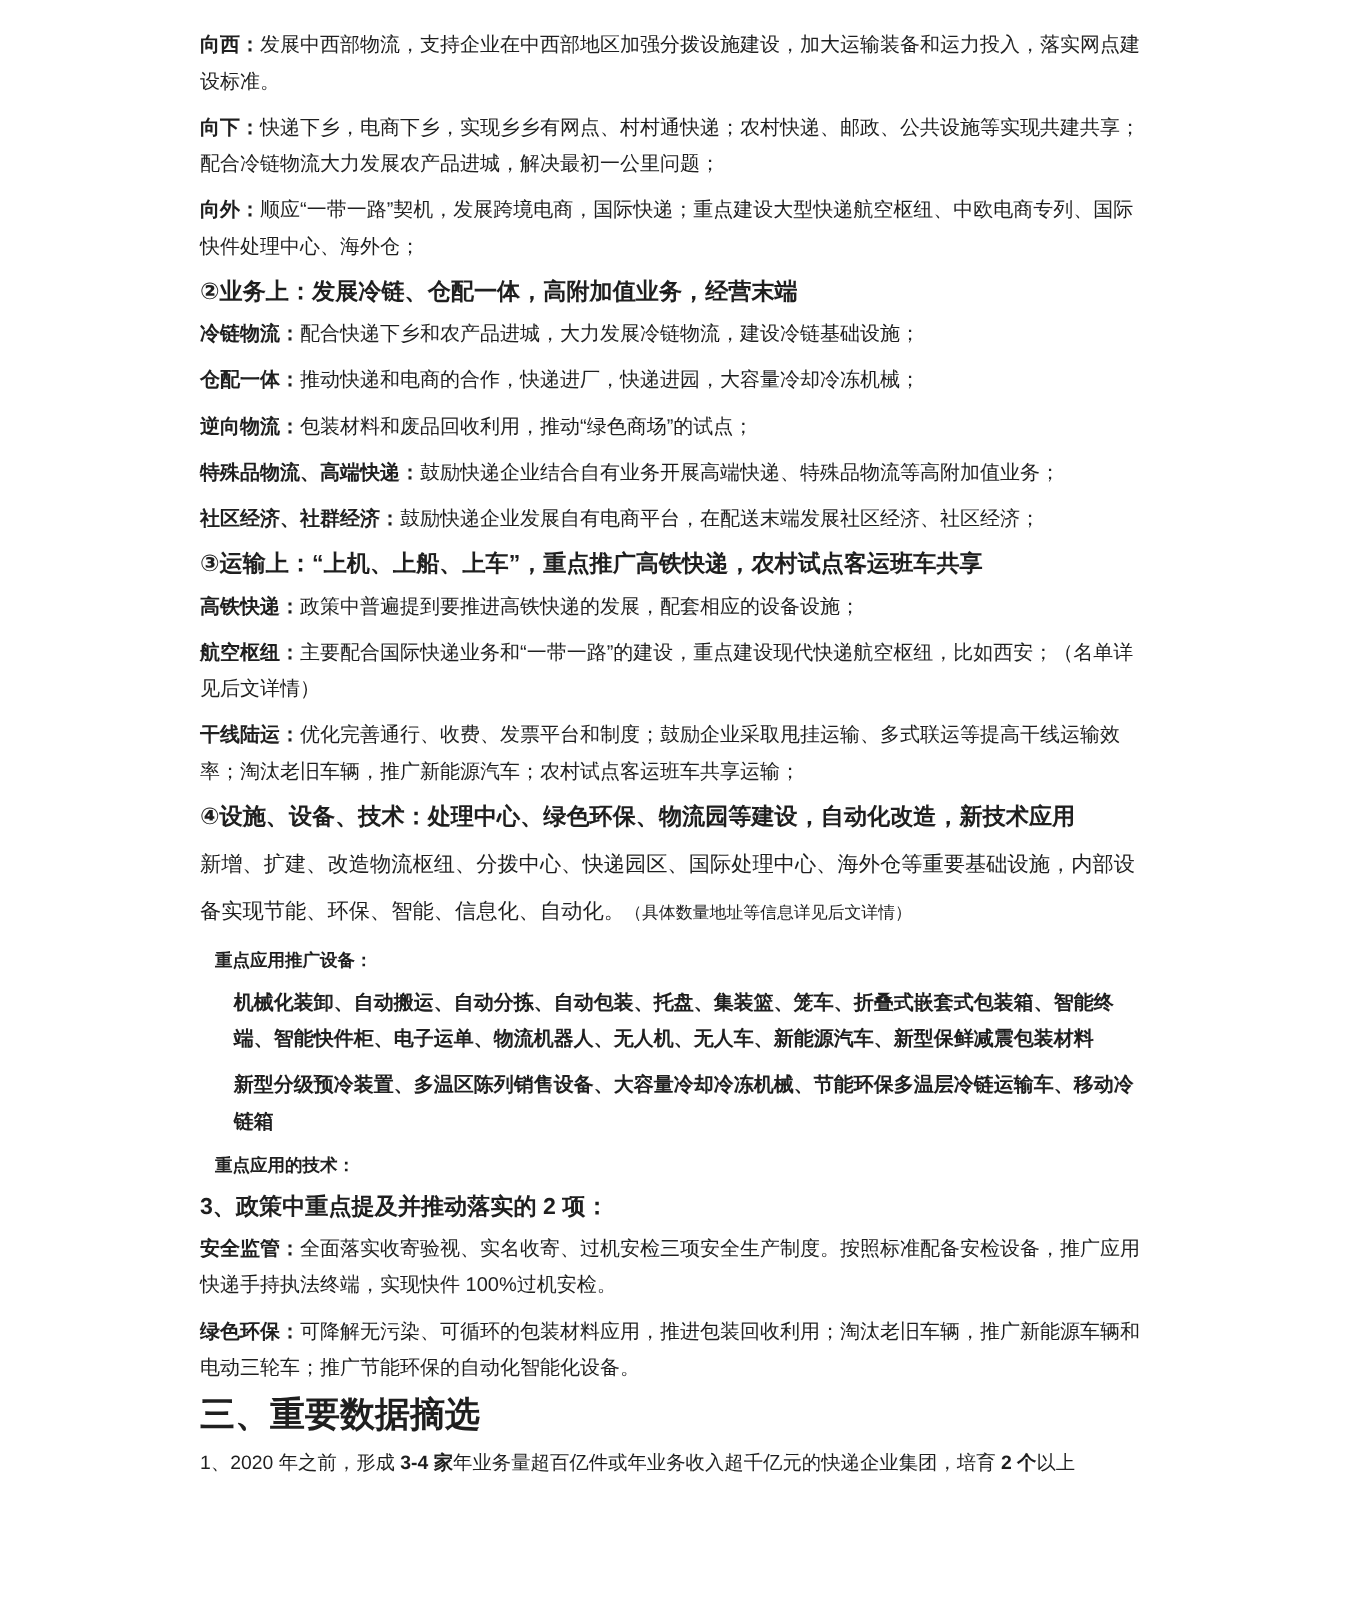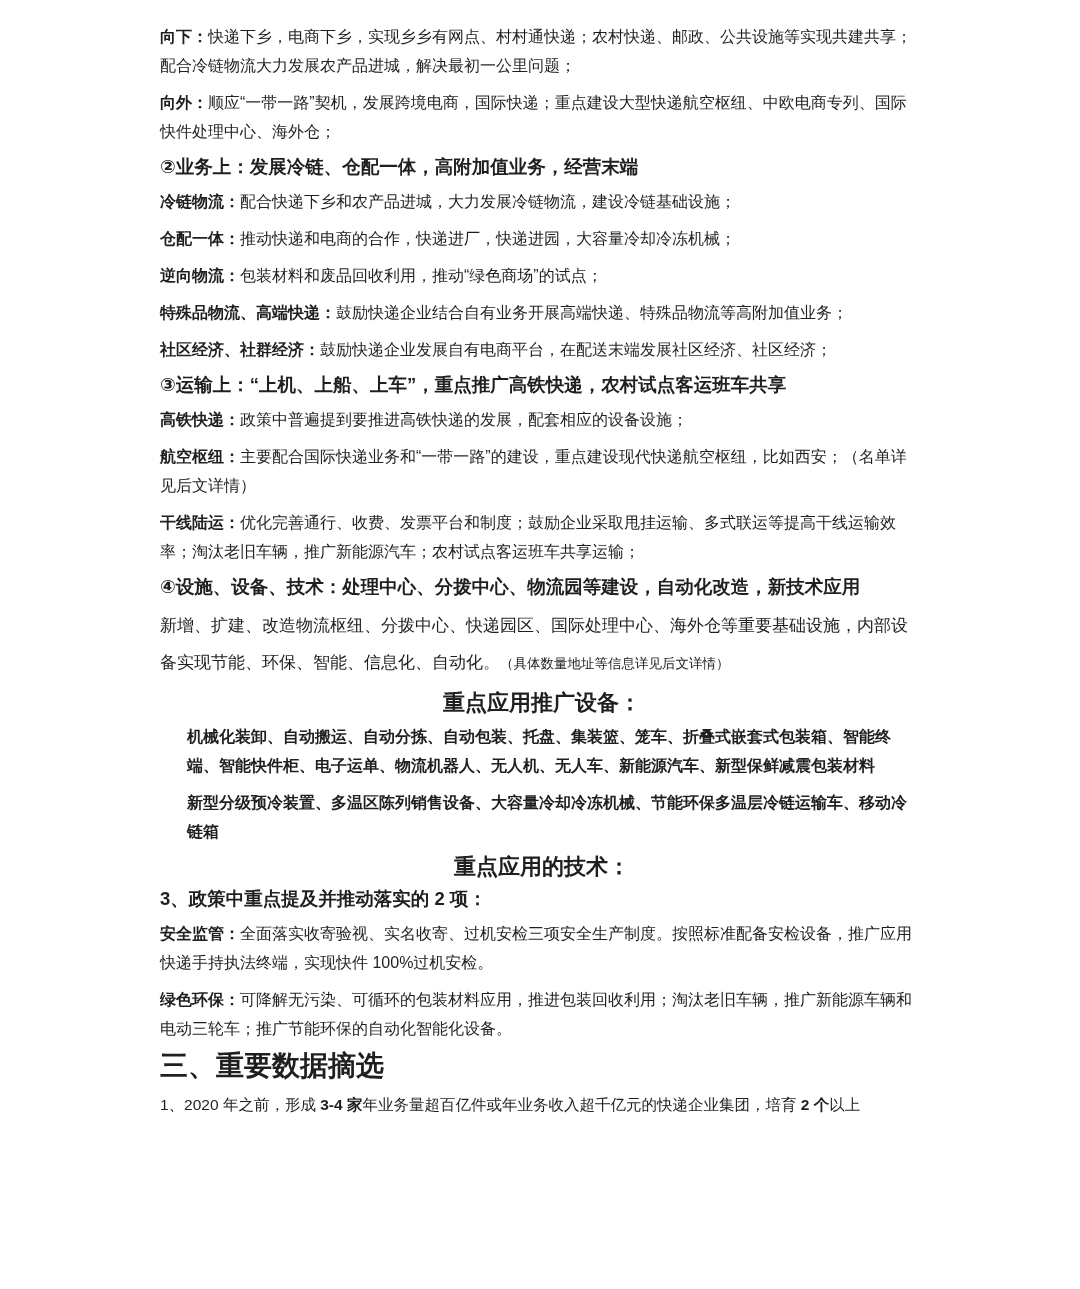--- a/index.html
+++ b/index.html
@@ -25,25 +25,24 @@
   }
   .lead { font-weight: bold; }
   .h2 {
     font-size: 18.5px;
     font-weight: bold;
     line-height: 26px;
     margin: 5px 0 7px 0;
     white-space: nowrap;
   }
   .h3 {
-    font-size: 22px;
+    font-size: 14px;
     font-weight: bold;
     line-height: 25px;
     margin: 5px 0 7px 12px;
-    text-align: center;
   }
   .h1 {
     font-size: 28px;
     font-weight: bold;
     line-height: 30px;
     margin: 7px 0 9px 0;
   }
   .big-para {
     font-size: 17px;
     line-height: 37px;
@@ -63,20 +62,21 @@
     white-space: nowrap;
     margin-bottom: 0;
   }
   .seg-bold { font-weight: bold; text-align: center; }
 </style>
 </head>
 <body>
 
 <div class="page">
 
+  <p class="body-para"><span class="lead">向西：</span><span>发展中西部物流，支持企业在中西部地区加强分拨设施建设，加大运输装备和运力投入，落实网点建设标准。</span></p>
 
   <p class="body-para"><span class="lead">向下：</span><span>快递下乡，电商下乡，实现乡乡有网点、村村通快递；农村快递、邮政、公共设施等实现共建共享；配合冷链物流大力发展农产品进城，解决最初一公里问题；</span></p>
 
   <p class="body-para"><span class="lead">向外：</span><span>顺应“一带一路”契机，发展跨境电商，国际快递；重点建设大型快递航空枢纽、中欧电商专列、国际快件处理中心、海外仓；</span></p>
 
   <p class="h2">②业务上：发展冷链、仓配一体，高附加值业务，经营末端</p>
 
   <p class="body-para"><span class="lead">冷链物流：</span><span>配合快递下乡和农产品进城，大力发展冷链物流，建设冷链基础设施；</span></p>
 
   <p class="body-para"><span class="lead">仓配一体：</span><span>推动快递和电商的合作，快递进厂，快递进园，大容量冷却冷冻机械；</span></p>
@@ -88,21 +88,21 @@
   <p class="body-para"><span class="lead">社区经济、社群经济：</span><span>鼓励快递企业发展自有电商平台，在配送末端发展社区经济、社区经济；</span></p>
 
   <p class="h2">③运输上：“上机、上船、上车”，重点推广高铁快递，农村试点客运班车共享</p>
 
   <p class="body-para"><span class="lead">高铁快递：</span><span>政策中普遍提到要推进高铁快递的发展，配套相应的设备设施；</span></p>
 
   <p class="body-para"><span class="lead">航空枢纽：</span><span>主要配合国际快递业务和“一带一路”的建设，重点建设现代快递航空枢纽，比如西安；（名单详见后文详情）</span></p>
 
   <p class="body-para"><span class="lead">干线陆运：</span><span>优化完善通行、收费、发票平台和制度；鼓励企业采取甩挂运输、多式联运等提高干线运输效率；淘汰老旧车辆，推广新能源汽车；农村试点客运班车共享运输；</span></p>
 
-  <p class="h2">④设施、设备、技术：处理中心、分拨中心、物流园等建设，自动化改造，新技术应用</p>
+  <p class="h2">④设施、设备、技术：处理中心、绿色环保、物流园等建设，自动化改造，新技术应用</p>
 
   <p class="big-para"><span>新增、扩建、改造物流枢纽、分拨中心、快递园区、国际处理中心、海外仓等重要基础设施，内部设备实现节能、环保、智能、信息化、自动化。</span><span class="small-note">（具体数量地址等信息详见后文详情）</span></p>
 
   <p class="h3">重点应用推广设备：</p>
 
   <p class="bold-list">机械化装卸、自动搬运、自动分拣、自动包装、托盘、集装篮、笼车、折叠式嵌套式包装箱、智能终端、智能快件柜、电子运单、物流机器人、无人机、无人车、新能源汽车、新型保鲜减震包装材料</p>
 
   <p class="bold-list">新型分级预冷装置、多温区陈列销售设备、大容量冷却冷冻机械、节能环保多温层冷链运输车、移动冷链箱</p>
 
   <p class="h3">重点应用的技术：</p>

